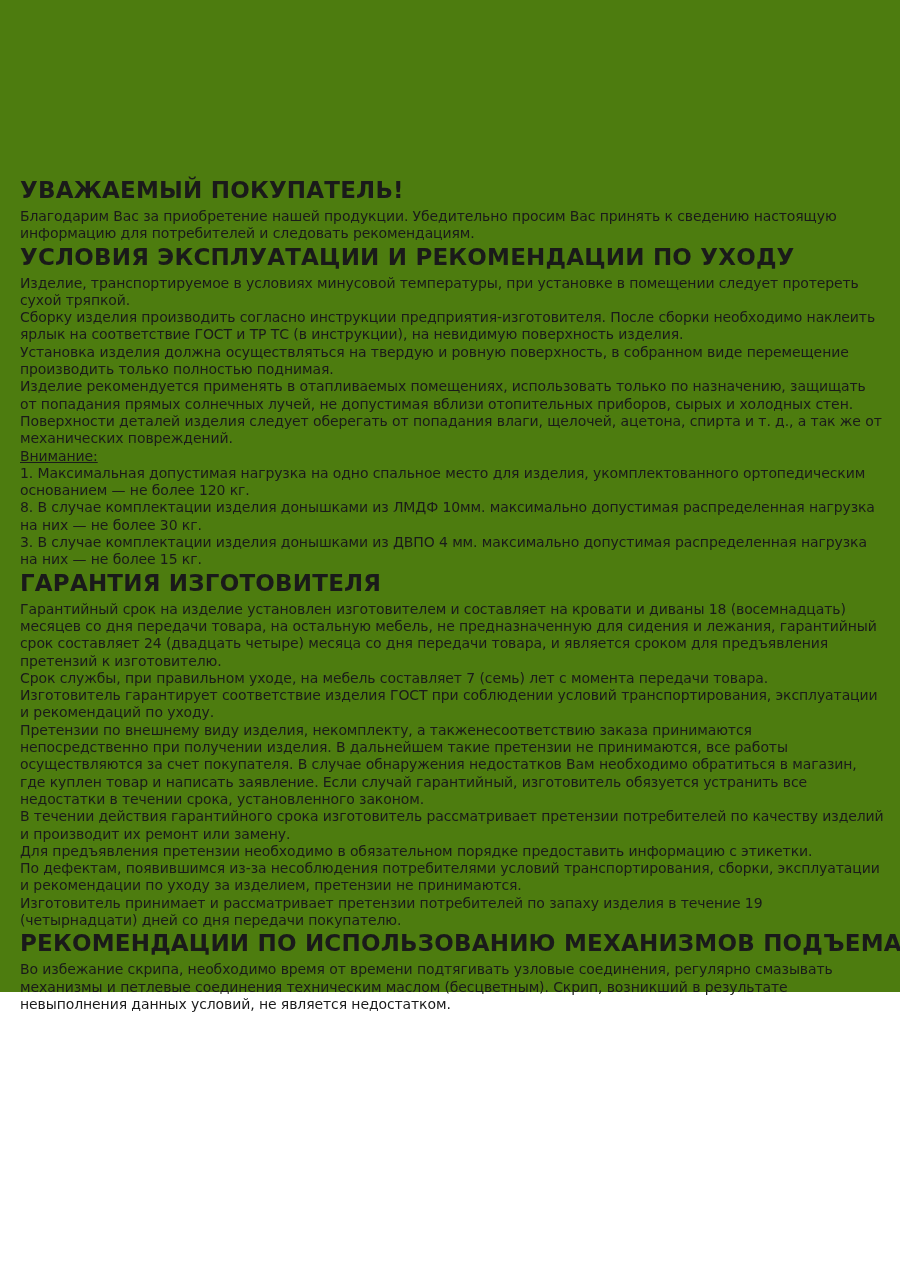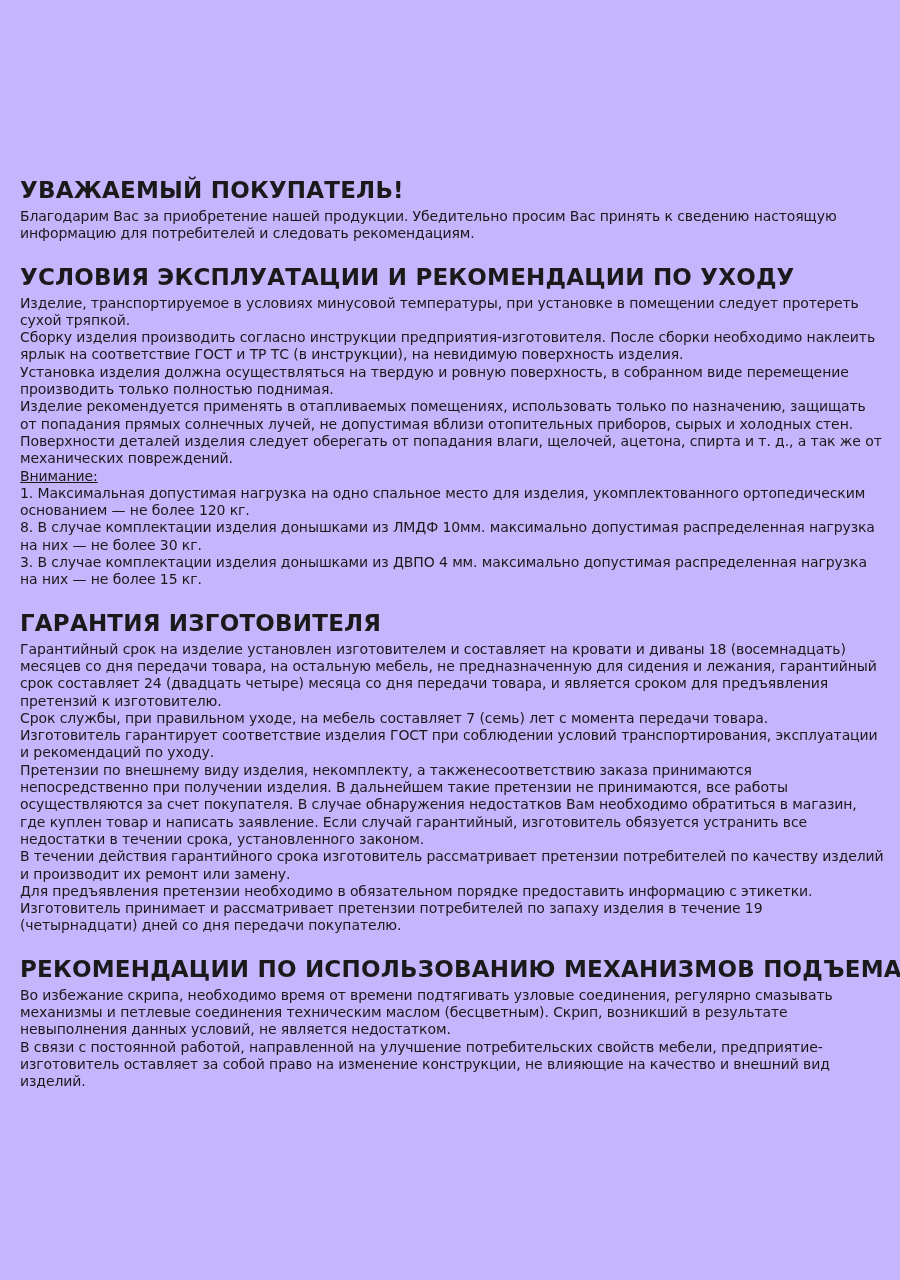--- a/index.html
+++ b/index.html
@@ -10,26 +10,26 @@
   body {
     width: 900px;
     height: 1280px;
     overflow: hidden;
     font-family: "DejaVu Sans", "Liberation Sans", sans-serif;
     color: #1a1a1a;
   }
   .page {
     box-sizing: border-box;
     width: 900px;
-    height: 1280px;
+    height: 992px;
     padding: 176px 16px 20px 20px;
-    background: #c4b5fd;
+    background: #4d7c0f;
   }
   .section { margin: 0; }
-  .section + .section { margin-top: 20px; }
+  .section + .section { margin-top: 0; }
   .heading {
     font-size: 23px;
     font-weight: bold;
     line-height: 28px;
     letter-spacing: 0.2px;
     white-space: nowrap;
     margin: 0 0 4px 0;
     color: #1a1a1a;
   }
   .body-text p {
@@ -73,27 +73,27 @@
 
   <div class="section">
     <div class="heading">ГАРАНТИЯ ИЗГОТОВИТЕЛЯ</div>
     <div class="body-text">
       <p>Гарантийный срок на изделие установлен изготовителем и составляет на кровати и диваны 18 (восемнадцать) месяцев со дня передачи товара, на остальную мебель, не предназначенную для сидения и лежания, гарантийный срок составляет 24 (двадцать четыре) месяца со дня передачи товара, и является сроком для предъявления претензий к изготовителю.</p>
       <p>Срок службы, при правильном уходе, на мебель составляет 7 (семь) лет с момента передачи товара.</p>
       <p>Изготовитель гарантирует соответствие изделия ГОСТ при соблюдении условий транспортирования, эксплуатации и рекомендаций по уходу.</p>
       <p>Претензии по внешнему виду изделия, некомплекту, а такженесоответствию заказа принимаются непосредственно при получении изделия. В дальнейшем такие претензии не принимаются, все работы осуществляются за счет покупателя. В случае обнаружения недостатков  Вам необходимо обратиться в магазин, где куплен товар и написать заявление. Если случай гарантийный, изготовитель обязуется устранить все недостатки в течении срока, установленного законом.</p>
       <p>В течении действия гарантийного срока изготовитель рассматривает претензии потребителей по качеству изделий и производит их ремонт или замену.</p>
       <p>Для предъявления претензии необходимо в обязательном порядке предоставить информацию с этикетки.</p>
+      <p>По дефектам, появившимся из-за несоблюдения потребителями условий транспортирования, сборки, эксплуатации и рекомендации по уходу за изделием, претензии не принимаются.</p>
       <p>Изготовитель принимает и рассматривает претензии потребителей по запаху изделия в течение 19 (четырнадцати) дней со дня передачи  покупателю.</p>
     </div>
   </div>
 
   <div class="section">
     <div class="heading">
       <div>РЕКОМЕНДАЦИИ ПО ИСПОЛЬЗОВАНИЮ МЕХАНИЗМОВ ПОДЪЕМА</div>
     </div>
     <div class="body-text">
       <p>Во избежание скрипа, необходимо время от времени подтягивать узловые соединения, регулярно смазывать механизмы и петлевые соединения техническим маслом (бесцветным). Скрип, возникший в результате невыполнения данных условий, не является недостатком.</p>
-      <p>В связи с постоянной работой, направленной на улучшение потребительских свойств мебели, предприятие-изготовитель оставляет за собой право на изменение конструкции, не влияющие на качество и внешний вид изделий.</p>
     </div>
   </div>
 
 </div>
 
 </body></html>

